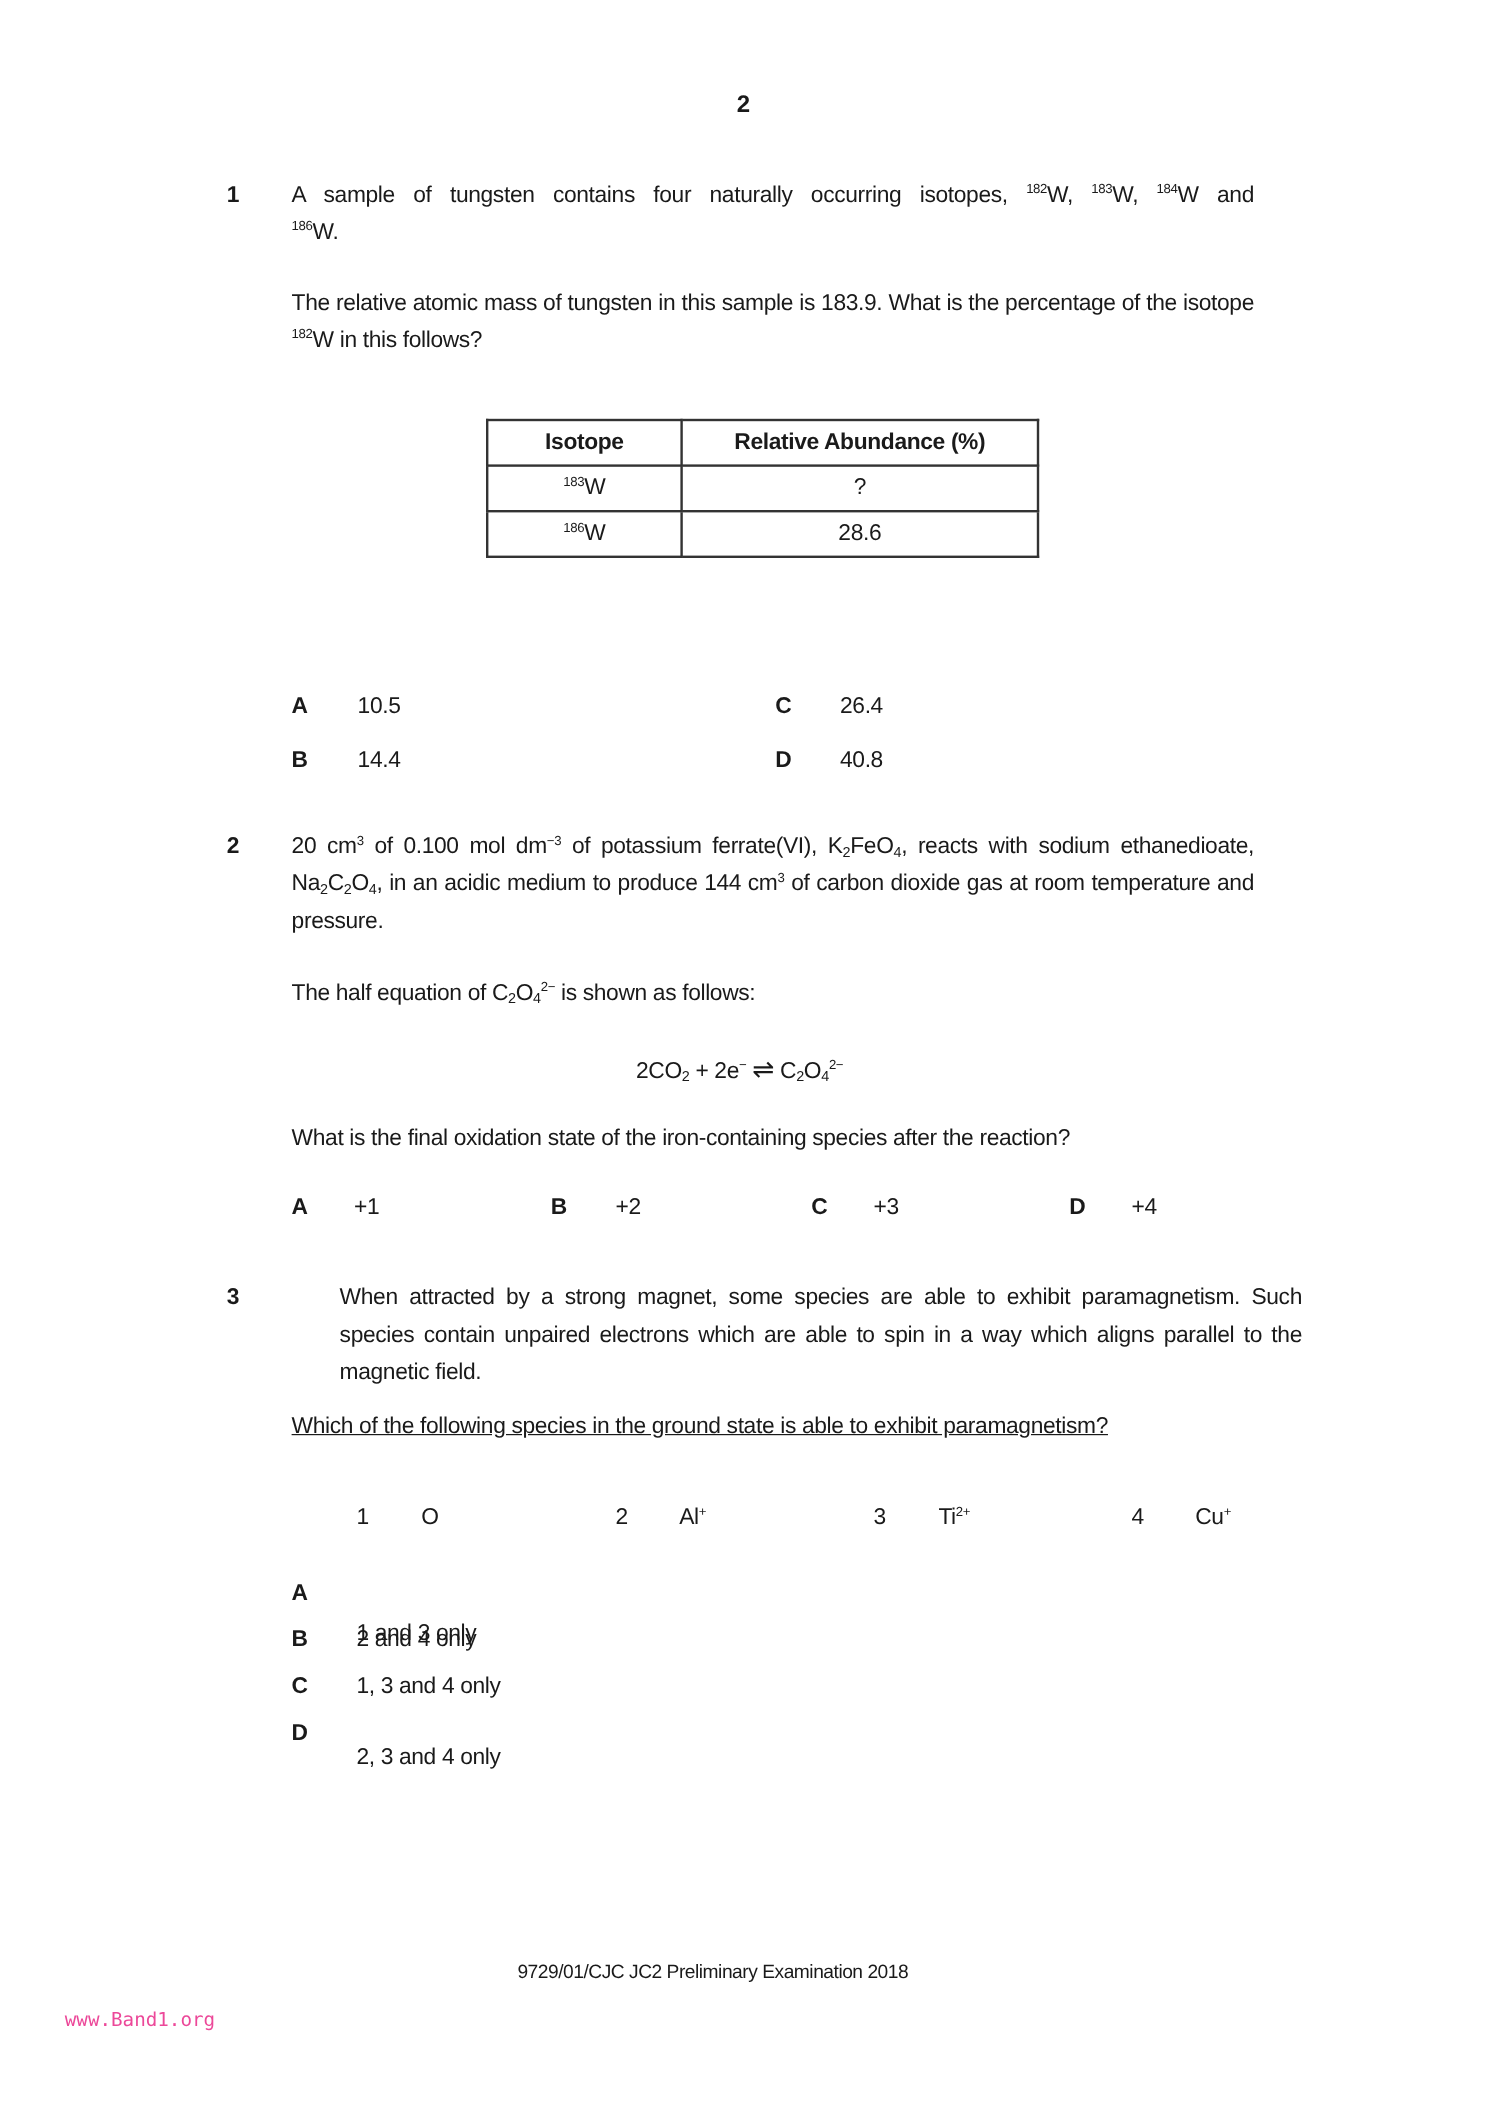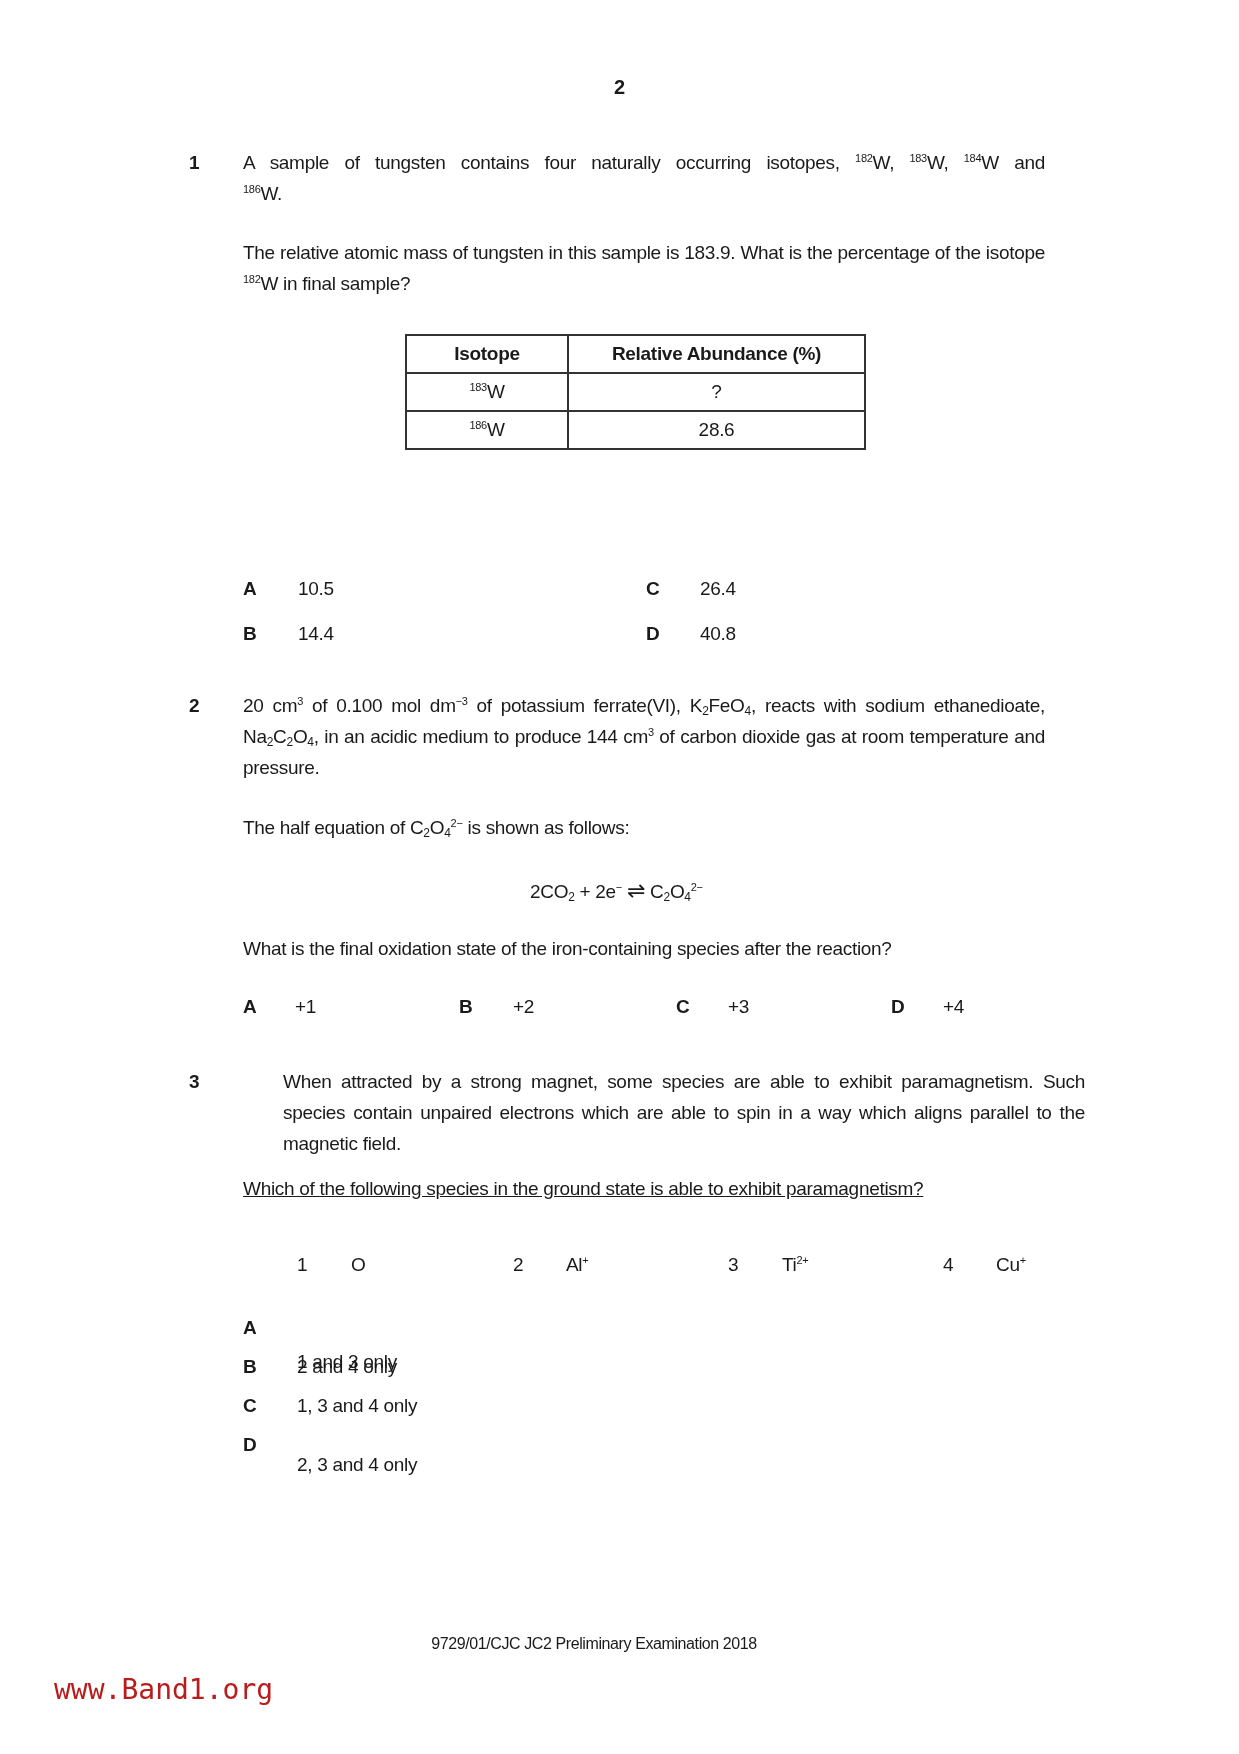--- a/index.html
+++ b/index.html
@@ -7,44 +7,44 @@
          font-family: "Liberation Sans", sans-serif; color: #1a1a1a; }
   .abs { position: absolute; }
   .pagenum { left: 0; width: 1239px; top: 76px; text-align: center; font-weight: bold; font-size: 20px; }
   .qnum { font-weight: bold; font-size: 19px; }
   .para { font-size: 19px; line-height: 31px; text-align: justify; letter-spacing: -0.3px; }
   .just-last { text-align-last: justify; }
   sup.s { font-size: 11px; vertical-align: 7px; line-height: 0; }
   sub.s { font-size: 12px; vertical-align: -3px; line-height: 0; }
   .optl { font-weight: bold; font-size: 19px; }
   .optv { font-size: 19px; letter-spacing: -0.3px; }
-  table.iso { border-collapse: collapse; position: absolute; left: 405px; top: 334px; border-radius: 29px; }
+  table.iso { border-collapse: collapse; position: absolute; left: 405px; top: 349px; border-radius: 29px; }
   table.iso td, table.iso th { border: 2px solid #333; font-size: 19px; text-align: center; height: 36px; padding: 0; letter-spacing: -0.3px; }
   table.iso th { font-weight: bold; }
   .c1 { width: 160px; }
   .c2 { width: 295px; }
   .eq { font-size: 19px; letter-spacing: -0.3px; }
   .footer { font-size: 16px; letter-spacing: -0.4px; left: 0; width: 1188px; text-align: center; top: 1635px; }
-  .wm { font-family: "DejaVu Sans Mono", monospace; font-size: 28px; left: 54px; top: 1673px; color: #b91c1c; }
+  .wm { font-family: "DejaVu Sans Mono", monospace; font-size: 16px; left: 54px; top: 1673px; color: #ec4899; }
 </style>
 </head>
 <body>
 
 <div class="abs pagenum">2</div>
 
 <div class="abs qnum" style="left:189px; top:152px;">1</div>
 <div class="abs para just-last" style="left:243px; top:147px; width:802px; text-align-last:justify;">
   <span>A sample of tungsten contains four naturally occurring isotopes, </span><sup class="s">182</sup><span>W</span><span>, </span><sup class="s">183</sup><span>W</span><span>, </span><sup class="s">184</sup><span>W</span><span> and </span>
 </div>
 <div class="abs para" style="left:243px; top:178px;">
   <sup class="s">186</sup><span>W</span><span>.</span>
 </div>
 
 <div class="abs para" style="left:243px; top:237px; width:802px;">
-  <span>The relative atomic mass of tungsten in this sample is 183.9. What is the percentage of the isotope </span><sup class="s">182</sup><span>W</span><span> in final sample?</span>
+  <span>The relative atomic mass of tungsten in this sample is 183.9. What is the percentage of the isotope </span><sup class="s">182</sup><span>W</span><span> in this follows?</span>
 </div>
 
 <table class="iso">
   <tbody>
       <tr>
     <th class="c1">Isotope</th>
     <th class="c2">Relative Abundance (%)</th>
   </tr>
   <tr>
     <td><sup class="s">183</sup><span>W</span></td>

